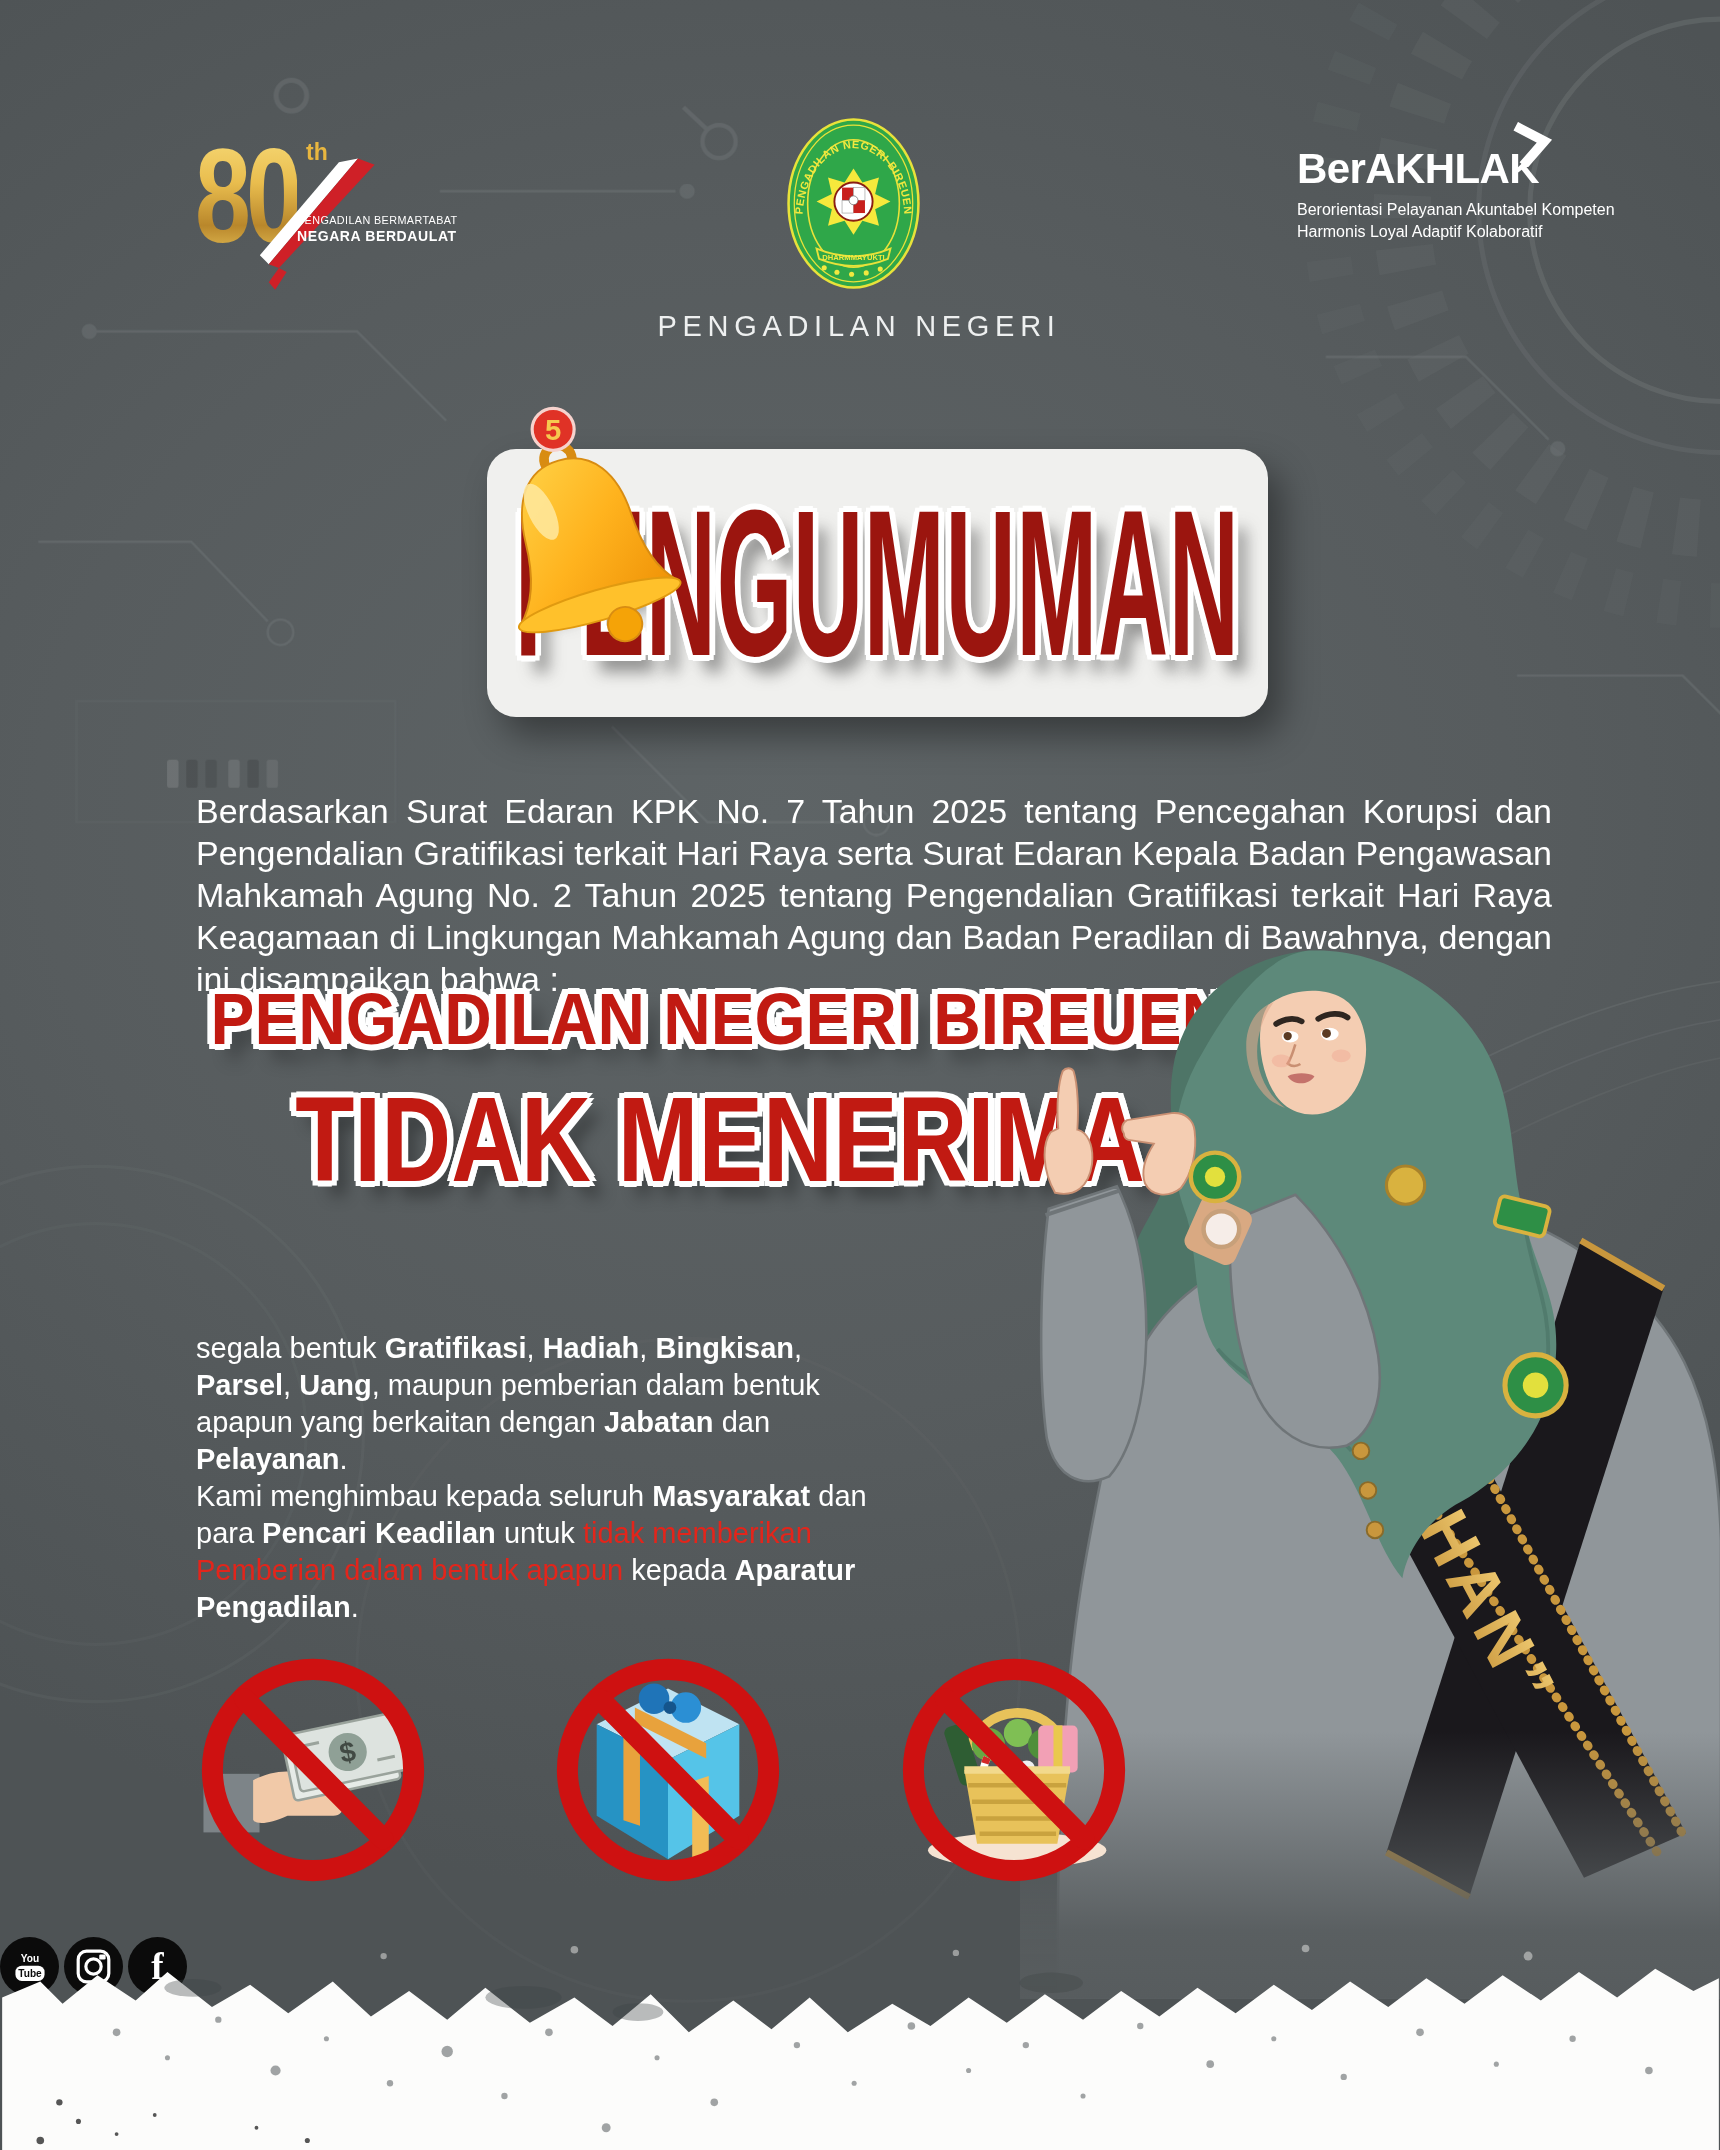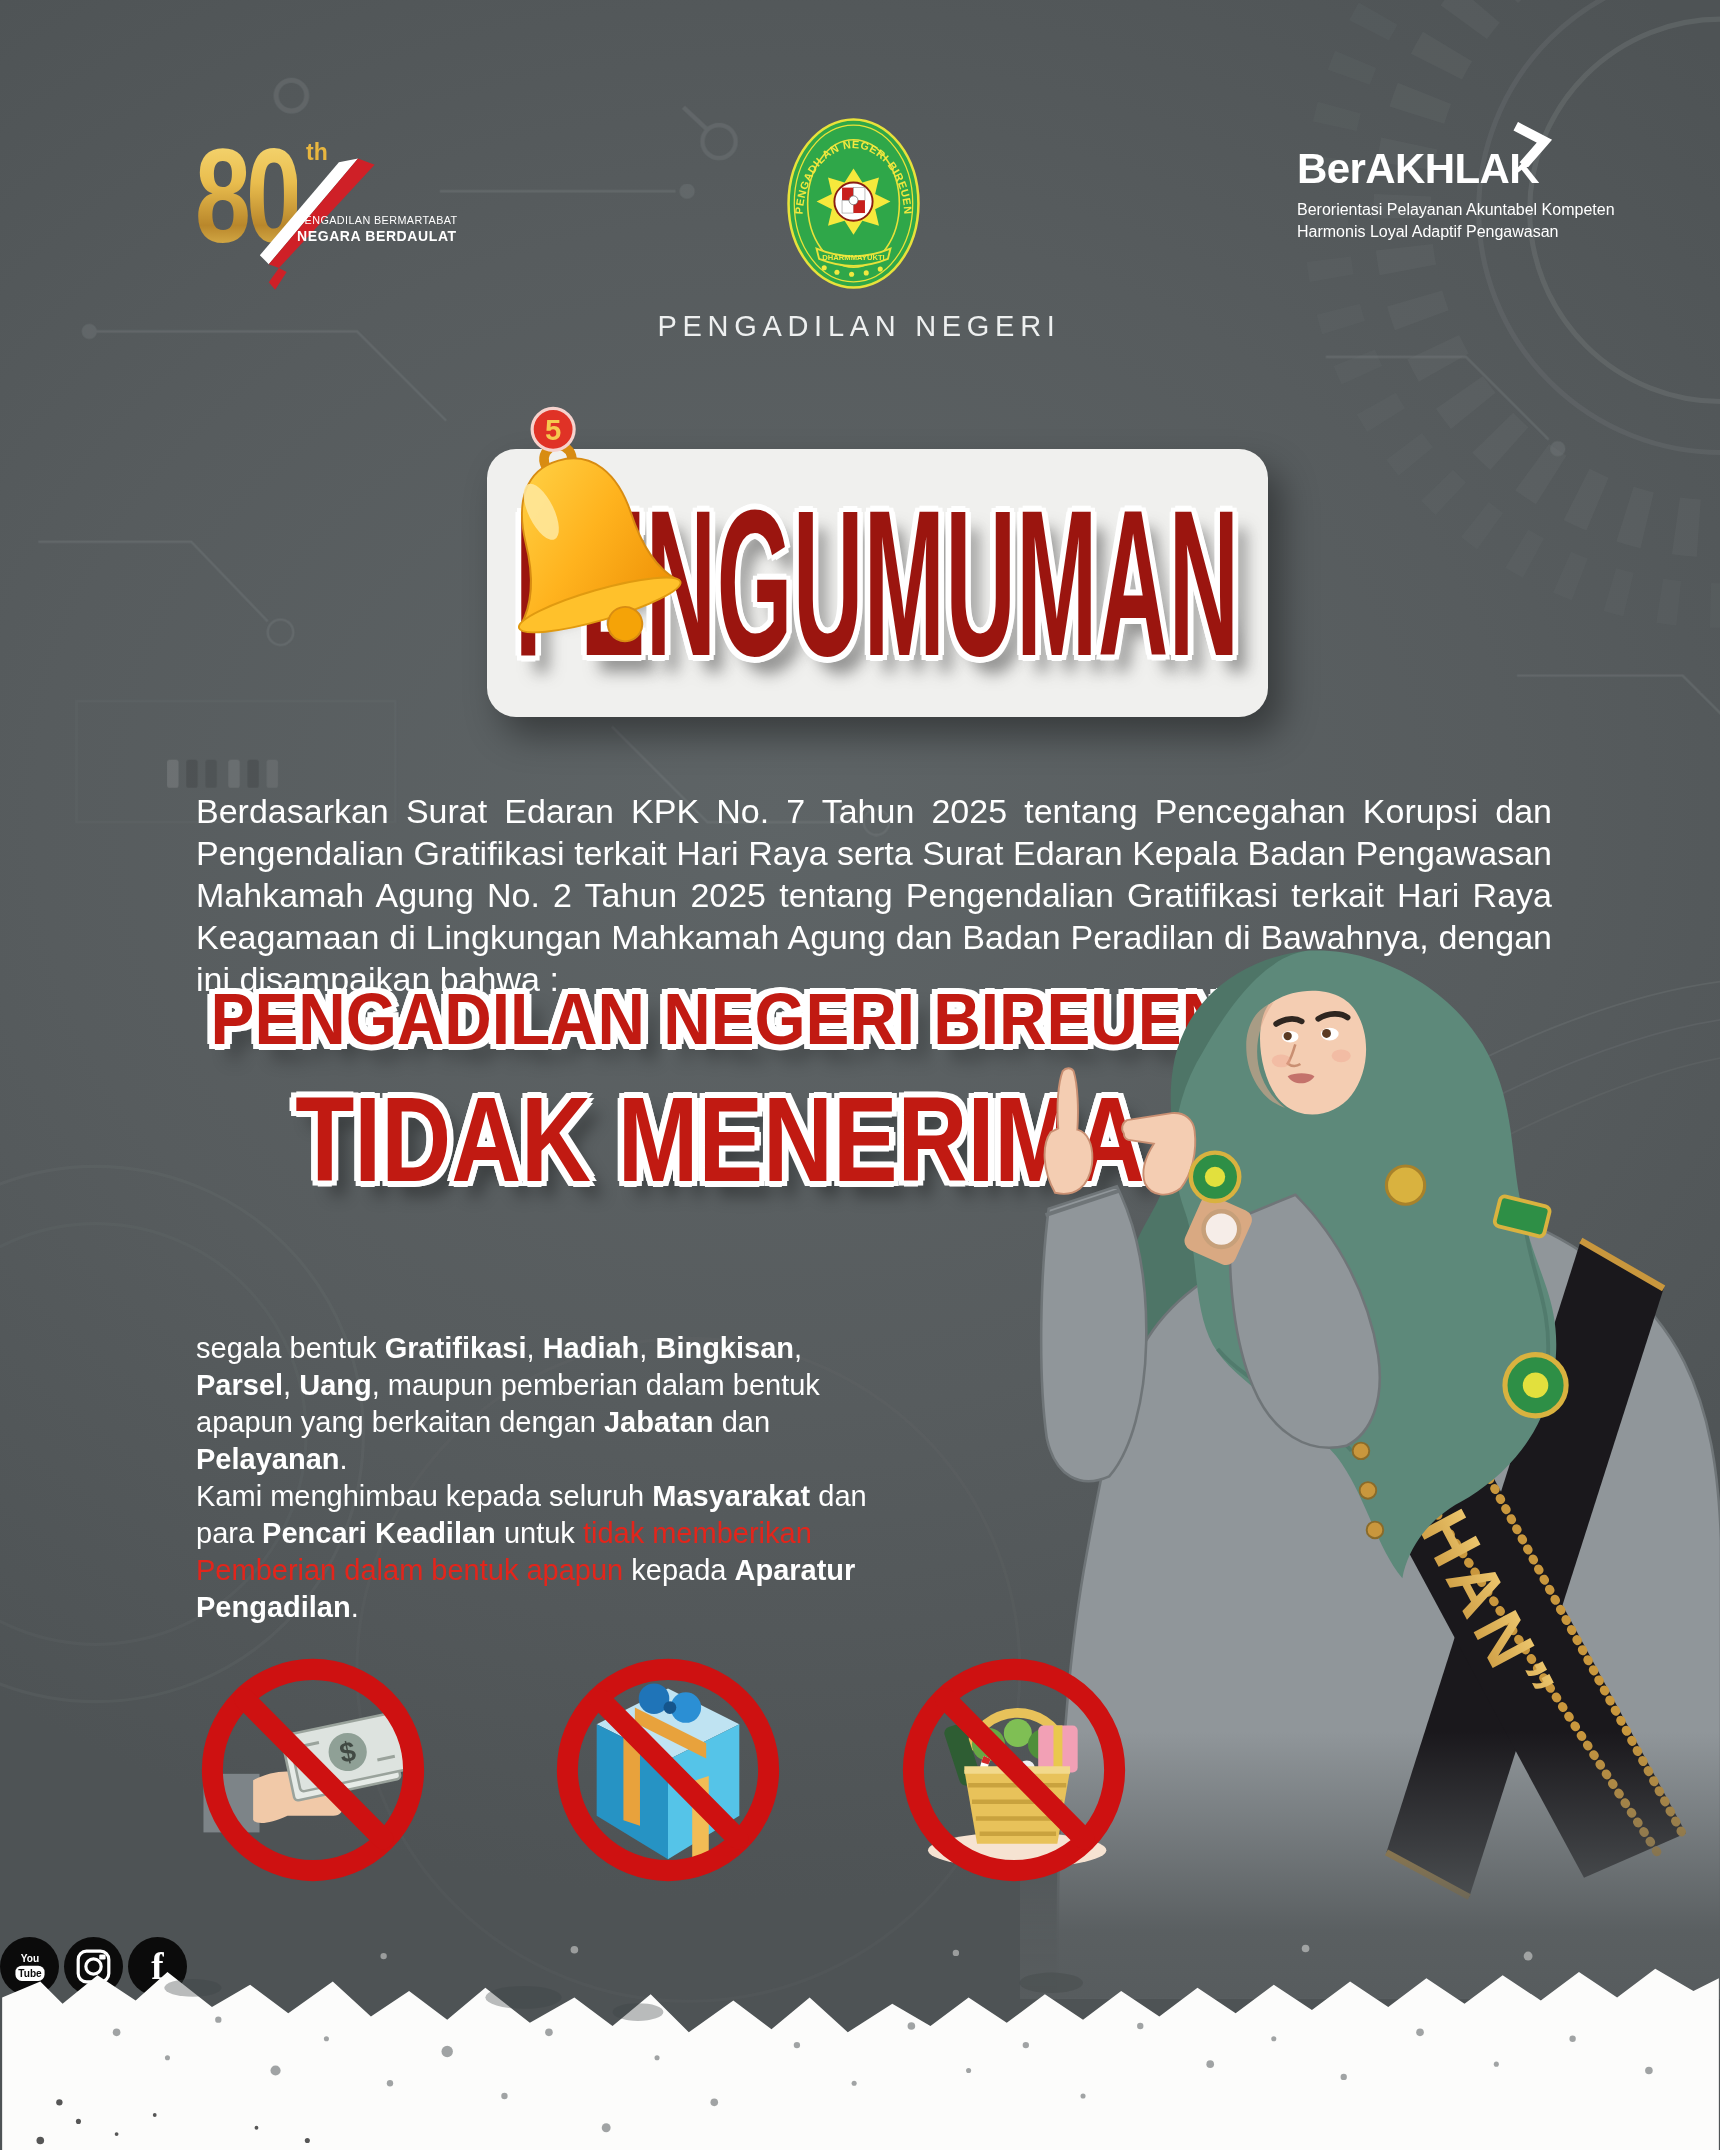--- a/index.html
+++ b/index.html
@@ -174,21 +174,21 @@
     <div class="org-line1">PENGADILAN NEGERI</div>
   </div>
 
   <div class="abs berakhlak">
     <svg class="ber-chev" width="45" height="45" viewBox="0 0 70 70">
       <path d="M14,10 L52,30 L24,62" fill="none" stroke="#ffffff" stroke-width="15" stroke-linecap="square"></path>
     </svg>
     <div class="ber-title">BerAKHLAK</div>
     <div class="ber-tag">
       <div>Berorientasi Pelayanan Akuntabel Kompeten</div>
-      <div>Harmonis Loyal Adaptif Pengawasan</div>
+      <div>Harmonis Loyal Adaptif Kolaboratif</div>
     </div>
   </div>
 
   <div class="abs card">
     <div class="card-title-wrap">
       <span class="card-title">PENGUMUMAN</span>
     </div>
   </div>
 
   <svg class="abs bell" viewBox="0 0 340 440">

